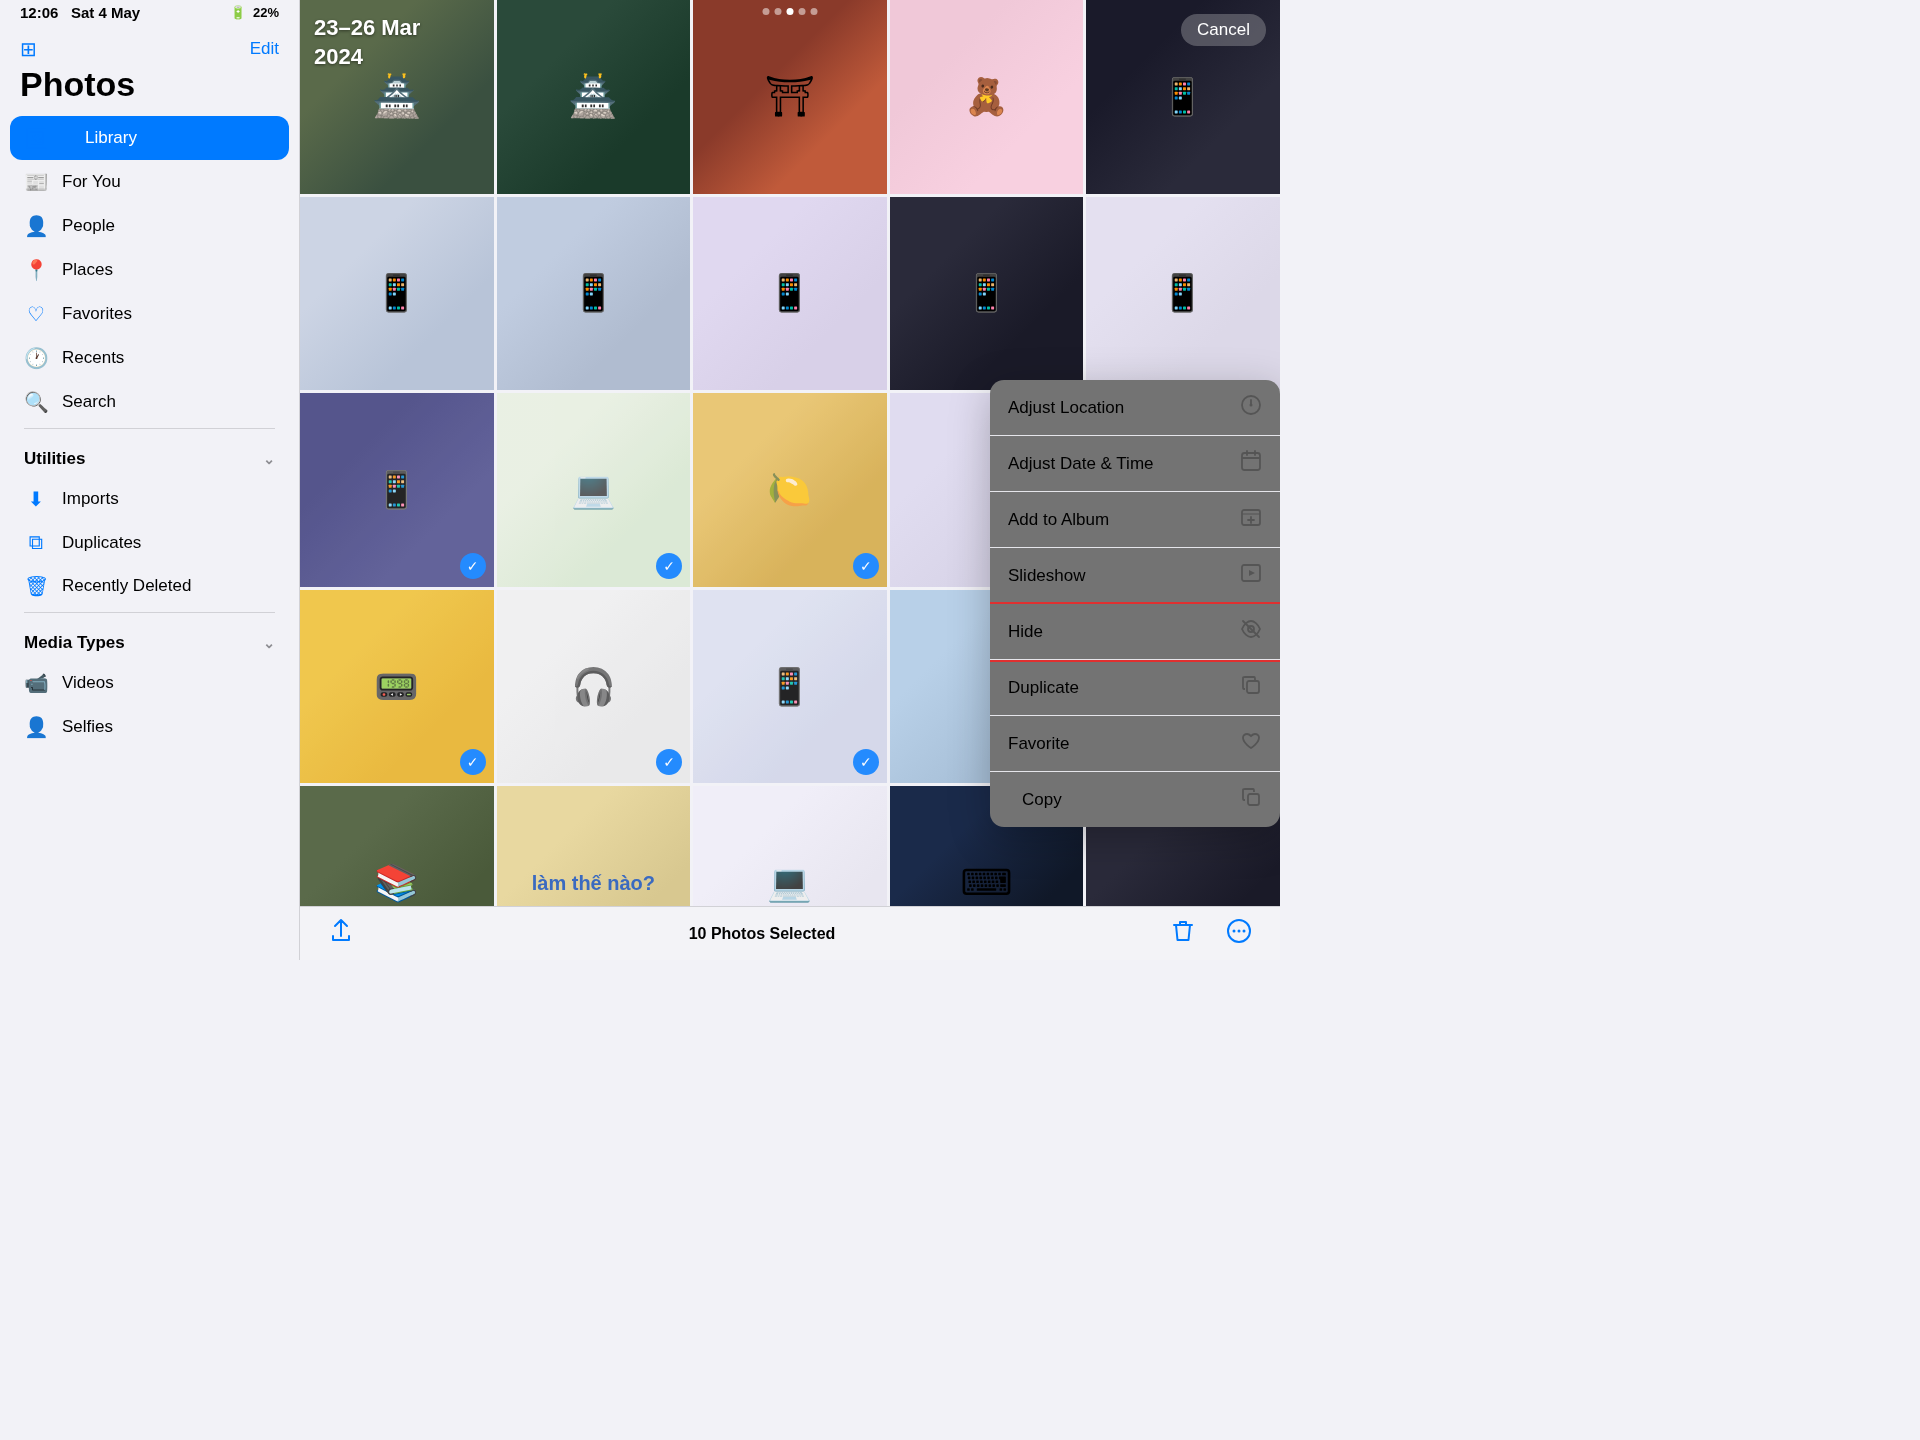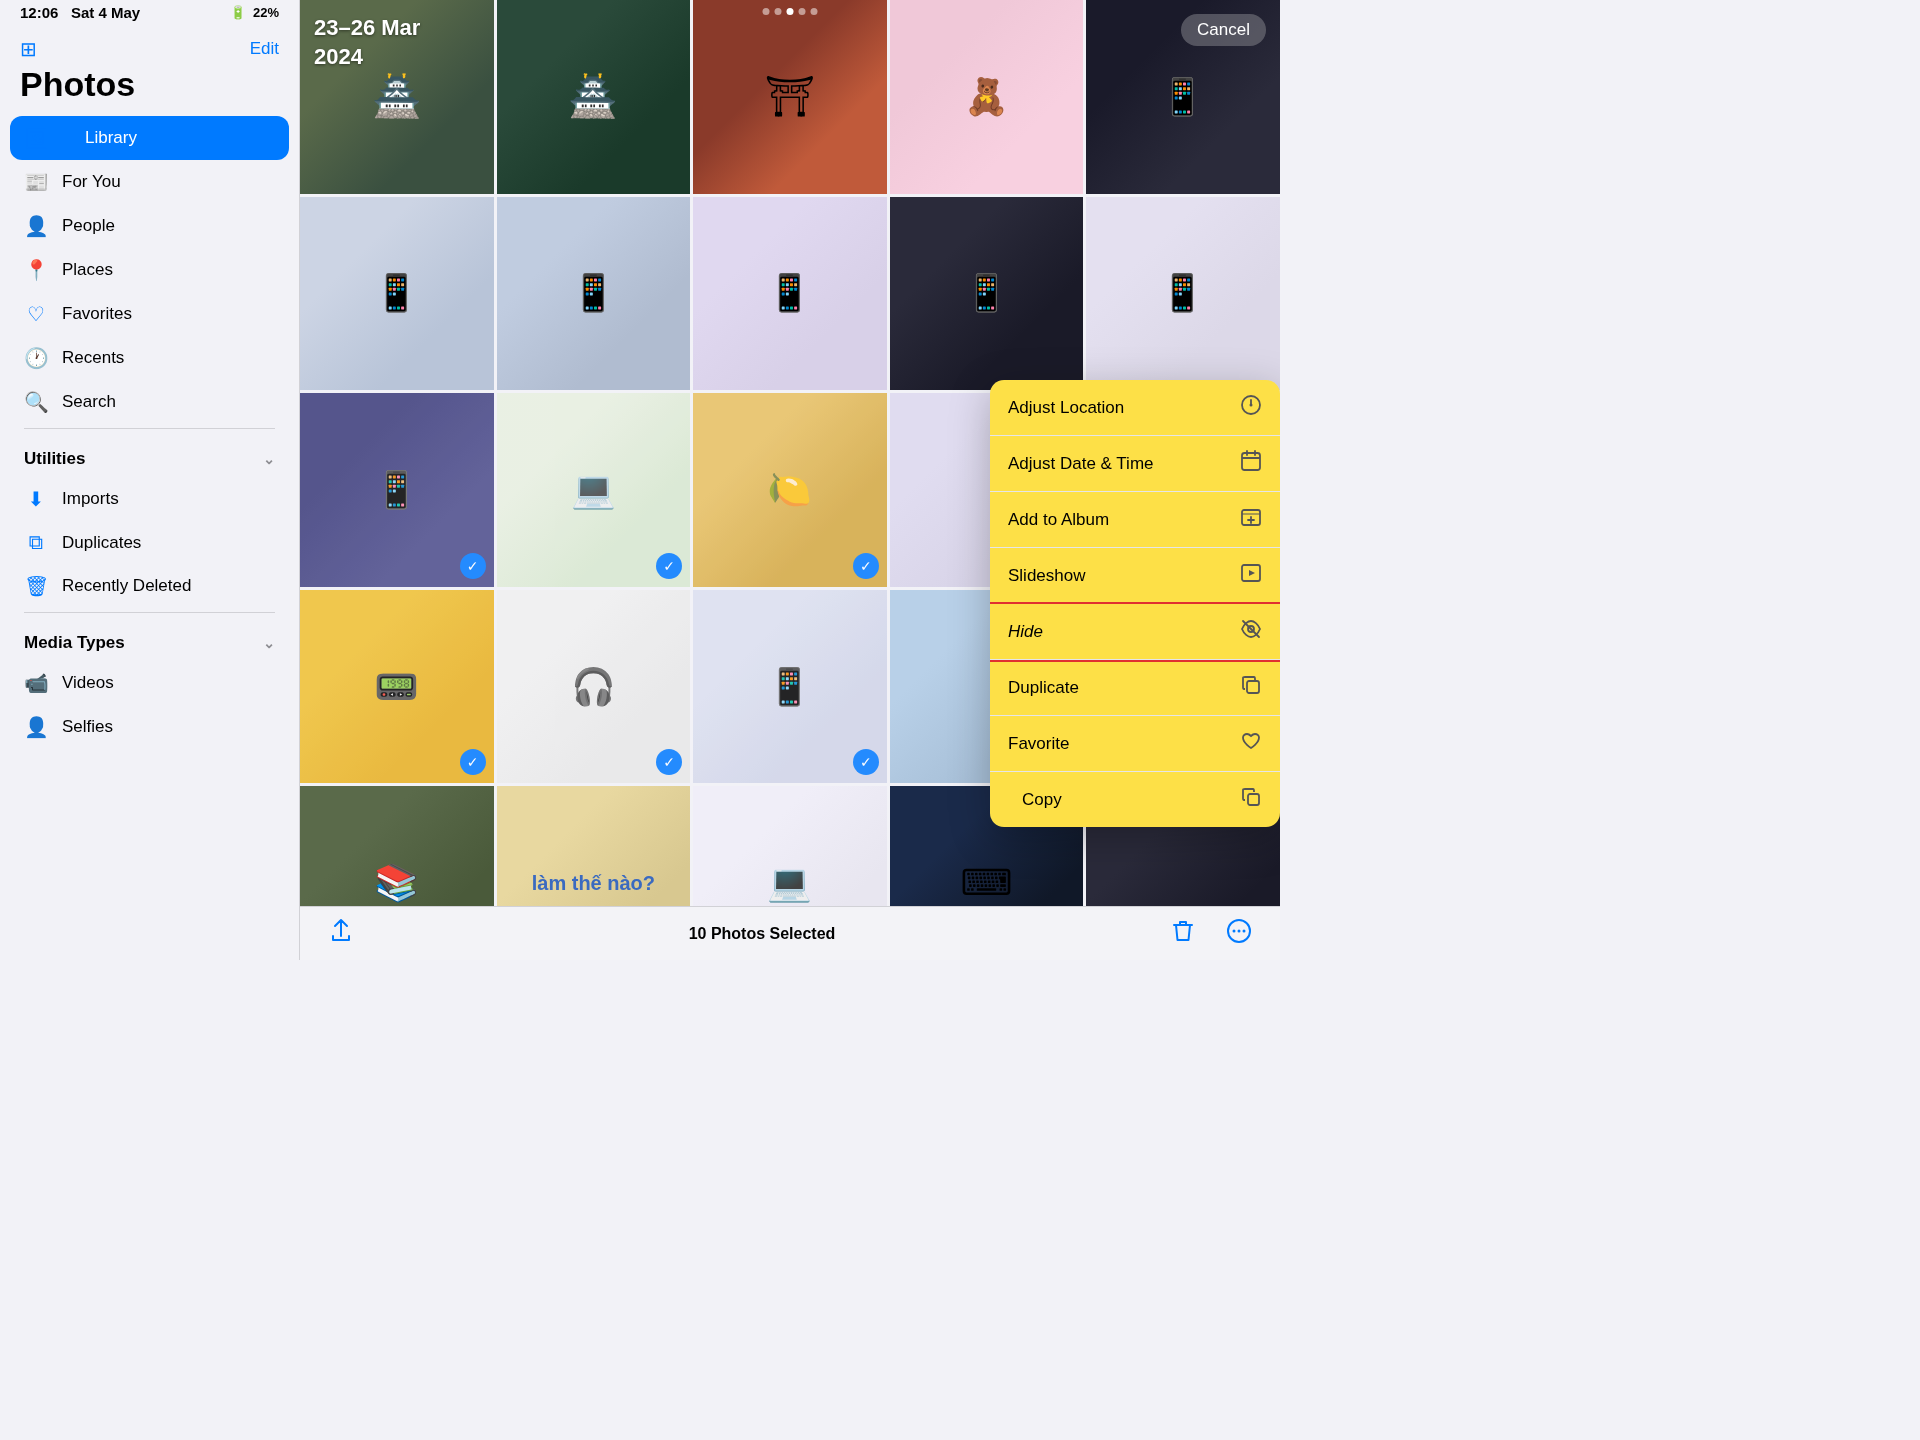--- a/index.html
+++ b/index.html
@@ -234,21 +234,21 @@
       cursor: pointer;
       padding: 4px 8px;
     }
 
     
     .context-menu {
       position: absolute;
       right: 0;
       top: 380px;
       width: 290px;
-      background: #fde047;
+      background: #737373;
       border-radius: 14px;
       box-shadow: 0 10px 40px rgba(0,0,0,0.25);
       z-index: 100;
       overflow: hidden;
     }
 
     .menu-item {
       display: flex;
       align-items: center;
       justify-content: space-between;
@@ -573,21 +573,21 @@
     <div class="menu-item">
       <span class="menu-item-label">Slideshow</span>
       <span class="menu-item-icon">
         <svg width="22" height="22" viewBox="0 0 22 22" fill="none">
             <rect x="2" y="3" width="18" height="16" rx="2" stroke="#555" stroke-width="1.8"></rect>
             <polygon points="9,8 9,14 15,11" fill="#555"></polygon>
           </svg>
       </span>
     </div>
 
-    <div class="menu-item highlighted" style="outline: 2.5px solid #e03030; font-style: italic;">
+    <div class="menu-item highlighted" style="outline: 2.5px solid #e03030;">
       <span class="menu-item-label">Hide</span>
       <span class="menu-item-icon">
         <svg width="22" height="22" viewBox="0 0 22 22" fill="none">
             <path d="M2 11 C4 6 8 3 11 3 C14 3 18 6 20 11 C18 16 14 19 11 19 C8 19 4 16 2 11Z" stroke="#555" stroke-width="1.8"></path>
             <line x1="3" y1="3" x2="19" y2="19" stroke="#555" stroke-width="1.8" stroke-linecap="round"></line>
             <circle cx="11" cy="11" r="3" stroke="#555" stroke-width="1.8"></circle>
           </svg>
       </span>
     </div>
 

